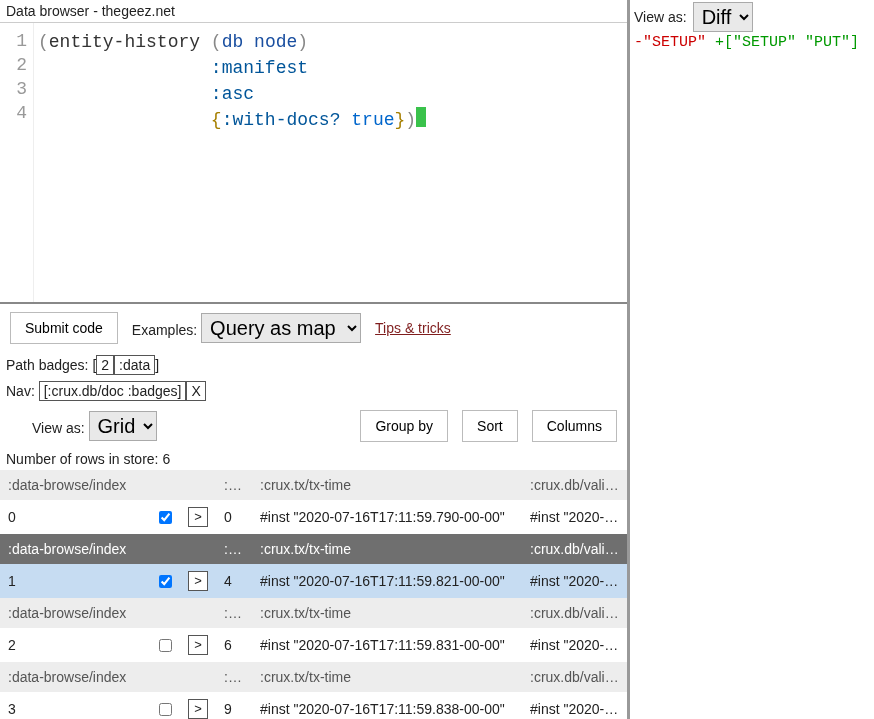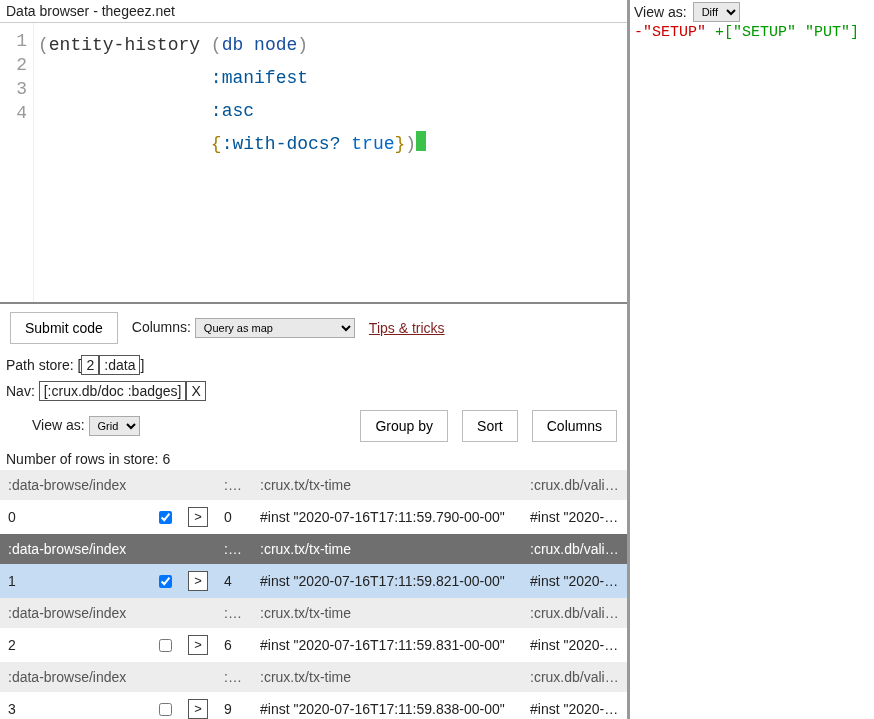--- a/index.html
+++ b/index.html
@@ -2,31 +2,31 @@
 <html><head>
 <meta charset="utf-8">
 <style>
 * { box-sizing: border-box; margin: 0; padding: 0; }
 body { font-family: Arial, Helvetica, sans-serif; font-size: 14px; color: #222; width: 874px; height: 719px; overflow: hidden; display: flex; }
 .left-pane { width: 630px; display: flex; flex-direction: column; border-right: 3px solid #999; }
 .right-pane { flex: 1; padding: 2px 4px; background: #fff; }
 .title-bar { padding: 3px 6px; font-size: 14px; background: #fff; }
 .editor { flex: 0 0 auto; height: 280px; display: flex; font-family: 'Courier New', monospace; font-size: 18px; background: #fff; border-top: 1px solid #ccc; }
 .gutter { width: 34px; text-align: right; padding: 6px 6px 0 0; color: #999; background: #fff; line-height: 24px; border-right: 1px solid #eee; }
-.code-area { flex: 1; padding: 6px 4px 0 4px; line-height: 33px; white-space: pre; position: relative; }
+.code-area { flex: 1; padding: 6px 4px 0 4px; line-height: 26px; white-space: pre; position: relative; }
 .tok-fn { color: #333; }
 .tok-sym { color: #1a4fa0; }
 .tok-par { color: #888; }
 .tok-kw { color: #059; }
 .tok-bool { color: #0066cc; }
 .tok-brace { color: #a67f00; }
 .cursor-block { display: inline-block; width: 10px; height: 20px; background: #3ac24b; vertical-align: -2px; }
 .toolbar { border-top: 2px solid #888; padding: 8px 10px; display: flex; align-items: center; gap: 14px; }
 button { font-family: inherit; font-size: 14px; padding: 7px 14px; background: #fff; border: 1px solid #bbb; cursor: pointer; }
-select { font-family: inherit; font-size: 11px; padding: 2px 4px; background: #e9e9e9; border: 1px solid #aaa; }
+select { font-family: inherit; font-size: 20px; padding: 2px 4px; background: #e9e9e9; border: 1px solid #aaa; }
 a { color: #7f1d1d; text-decoration: underline; }
 .path-row, .nav-row, .viewas-row { padding: 3px 6px; font-size: 14px; }
 .boxed { display: inline-block; border: 1px solid #555; padding: 0 4px; margin: 0 0px; line-height: 18px; }
 .actions-row { display: flex; align-items: center; gap: 14px; padding: 6px 10px; }
 .rowcount { padding: 3px 6px; font-size: 14px; }
 .grid { width: 100%; border-collapse: collapse; table-layout: fixed; font-size: 14px; }
 .grid td, .grid th { text-align: left; padding: 7px 8px; white-space: nowrap; overflow: hidden; text-overflow: ellipsis; }
 .grid .hdr td { background: #ededed; color: #555; }
 .grid .row-sel td { background: #c6dcf2; }
 .grid .hdr-sel td { background: #6f6f6f; color: #fff; }
@@ -59,30 +59,30 @@
     </div>
     <div class="code-area"><span class="tok-par">(</span><span class="tok-fn">entity-history</span><span> </span><span class="tok-par">(</span><span class="tok-sym">db</span><span> </span><span class="tok-sym">node</span><span class="tok-par">)</span>
 <span>                </span><span class="tok-kw">:manifest</span>
 <span>                </span><span class="tok-kw">:asc</span>
 <span>                </span><span class="tok-brace">{</span><span class="tok-kw">:with-docs?</span><span> </span><span class="tok-bool">true</span><span class="tok-brace">}</span><span class="tok-par">)</span><span class="cursor-block"></span></div>
   </div>
 
   <div class="toolbar">
     <button>Submit code</button>
     <div>
-      <span>Columns:</span>
+      <span>Examples:</span>
       <select style="min-width:160px;">
         <option>Query as map</option>
       </select>
     </div>
     <a href="#">Tips &amp; tricks</a>
   </div>
 
   <div class="path-row">
-    <span>Path store: [</span><span class="boxed">2</span><span class="boxed">:data</span><span>]</span>
+    <span>Path badges: [</span><span class="boxed">2</span><span class="boxed">:data</span><span>]</span>
   </div>
 
   <div class="nav-row">
     <span>Nav: </span><span class="boxed">[:crux.db/doc :badges]</span><span class="boxed">X</span>
   </div>
 
   <div style="display:flex; align-items:center;">
     <div class="viewas-row" style="flex:0 0 auto;margin-left:26px;">
       <span>View as:</span>
       <select>

